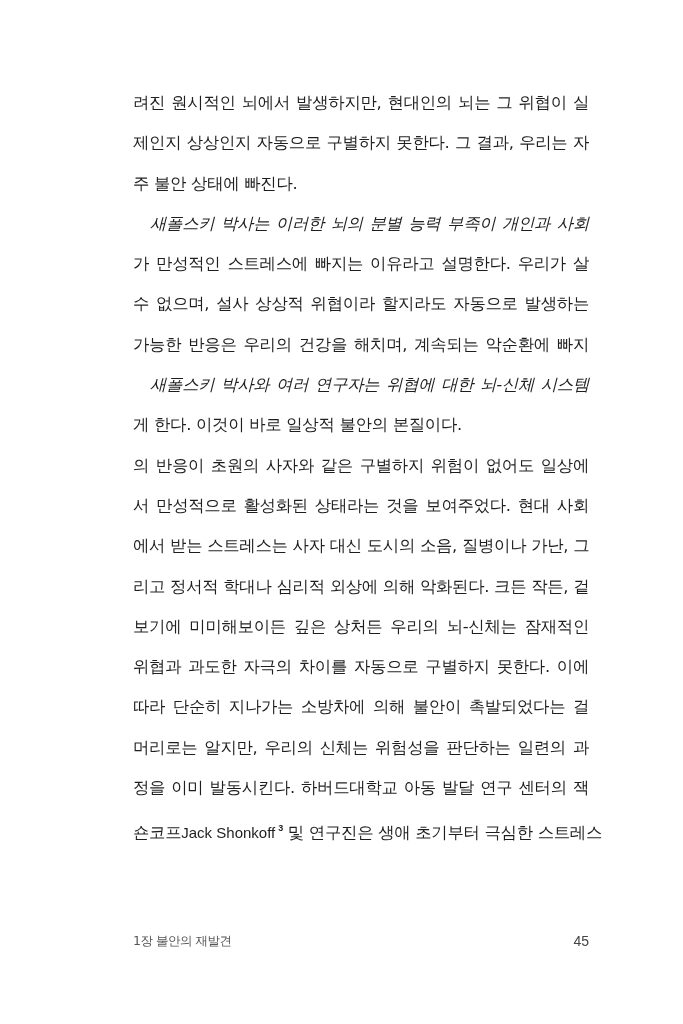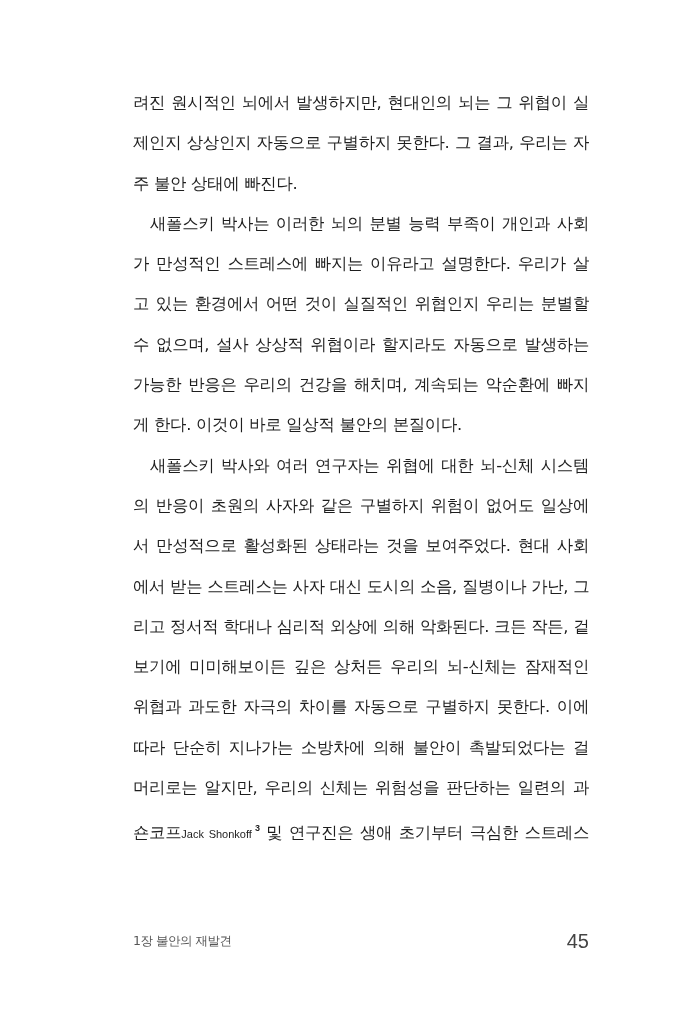--- a/index.html
+++ b/index.html
@@ -8,58 +8,58 @@
   .body-text {
     position: absolute; left: 133px; top: 89px; width: 456px;
     font-family: "DejaVu Sans", "Liberation Sans", sans-serif;
     font-size: 16.4px; color: #1e1e1e; letter-spacing: -0.3px;
   }
   .line {
     height: 40.3px; line-height: 28px; white-space: nowrap;
     text-align: justify; text-align-last: justify;
   }
   .line.last { text-align-last: left; }
-  .line.indent { padding-left: 17px; }
+  .line.indent { padding-left: 17px; font-style: italic; }
   .latin-name {
-    font-family: "Liberation Sans", sans-serif; font-size: 11px; letter-spacing: 0;
+    font-family: "Liberation Sans", sans-serif; font-size: 15px; letter-spacing: 0;
   }
   .sup {
     font-family: "Liberation Sans", sans-serif; font-size: 9px; vertical-align: 7px; font-weight: bold; margin-left: 3px;
   }
   .footer {
     position: absolute; left: 133px; top: 930px; width: 456px; height: 22px;
     font-family: "DejaVu Sans", "Liberation Sans", sans-serif; color: #555555;
     display: flex; justify-content: space-between; align-items: center;
   }
   .running-head { font-size: 12.5px; letter-spacing: -0.5px; }
-  .page-number { font-family: "Liberation Sans", sans-serif; font-size: 20px; color: #444; }
+  .page-number { font-family: "Liberation Sans", sans-serif; font-size: 14px; color: #444; }
 </style>
 </head>
 <body>
 
 <div class="page">
   <div class="body-text">
     <div class="line">려진 원시적인 뇌에서 발생하지만, 현대인의 뇌는 그 위협이 실</div>
     <div class="line">제인지 상상인지 자동으로 구별하지 못한다. 그 결과, 우리는 자</div>
     <div class="line last">주 불안 상태에 빠진다.</div>
     <div class="line indent">새폴스키 박사는 이러한 뇌의 분별 능력 부족이 개인과 사회</div>
     <div class="line">가 만성적인 스트레스에 빠지는 이유라고 설명한다. 우리가 살</div>
-    <div class="line">고 있는 환경에서 어떤 것이 실질적인 위협인지 우리는 분별할</div>
     <div class="line">수 없으며, 설사 상상적 위협이라 할지라도 자동으로 발생하는</div>
     <div class="line">가능한 반응은 우리의 건강을 해치며, 계속되는 악순환에 빠지</div>
+    <div class="line indent">새폴스키 박사와 여러 연구자는 위협에 대한 뇌-신체 시스템</div>
     <div class="line last">게 한다. 이것이 바로 일상적 불안의 본질이다.</div>
-    <div class="line indent">새폴스키 박사와 여러 연구자는 위협에 대한 뇌-신체 시스템</div>
     <div class="line">의 반응이 초원의 사자와 같은 구별하지 위험이 없어도 일상에</div>
     <div class="line">서 만성적으로 활성화된 상태라는 것을 보여주었다. 현대 사회</div>
     <div class="line">에서 받는 스트레스는 사자 대신 도시의 소음, 질병이나 가난, 그</div>
     <div class="line">리고 정서적 학대나 심리적 외상에 의해 악화된다. 크든 작든, 겉</div>
     <div class="line">보기에 미미해보이든 깊은 상처든 우리의 뇌-신체는 잠재적인</div>
     <div class="line">위협과 과도한 자극의 차이를 자동으로 구별하지 못한다. 이에</div>
     <div class="line">따라 단순히 지나가는 소방차에 의해 불안이 촉발되었다는 걸</div>
     <div class="line">머리로는 알지만, 우리의 신체는 위험성을 판단하는 일련의 과</div>
+    <div class="line">정을 이미 발동시킨다. 하버드대학교 아동 발달 연구 센터의 잭</div>
     <div class="line"><span>숀코프</span><span class="latin-name">Jack Shonkoff</span><sup class="sup">3</sup><span> 및 연구진은 생애 초기부터 극심한 스트레스</span></div>
   </div>
 
   <div class="footer">
     <span class="running-head">1장 불안의 재발견</span>
     <span class="page-number">45</span>
   </div>
 </div>
 
 </body></html>

